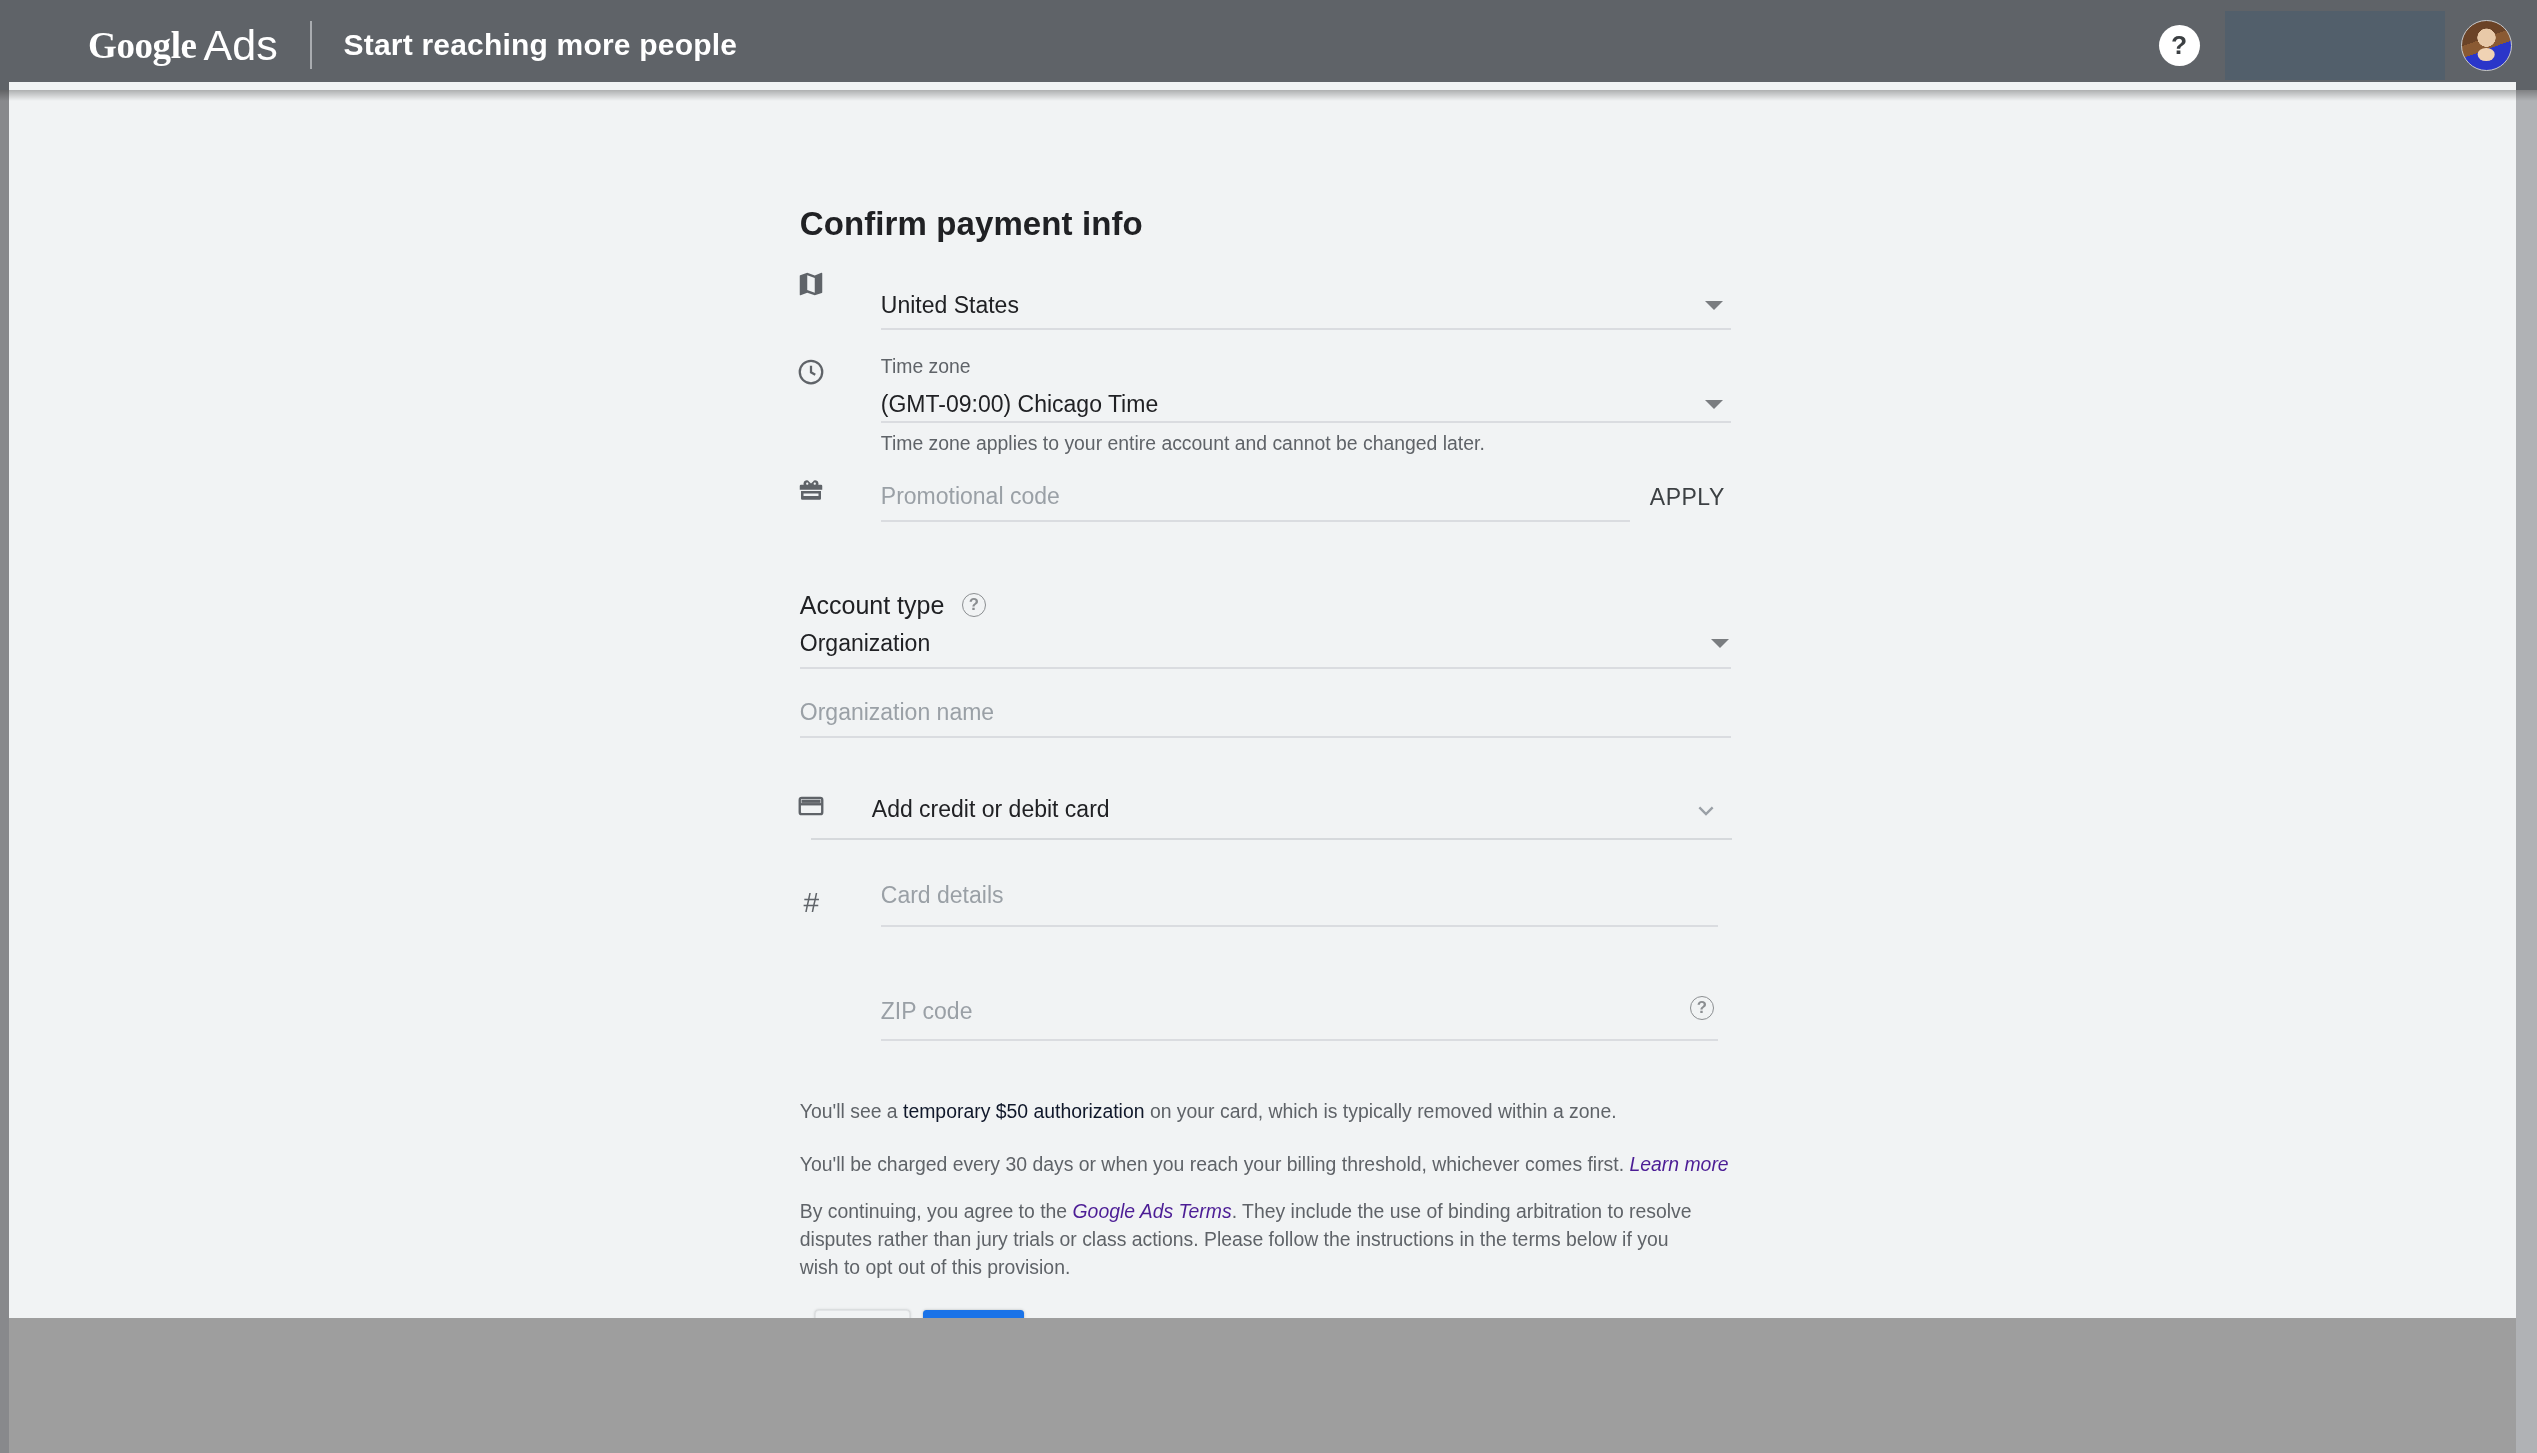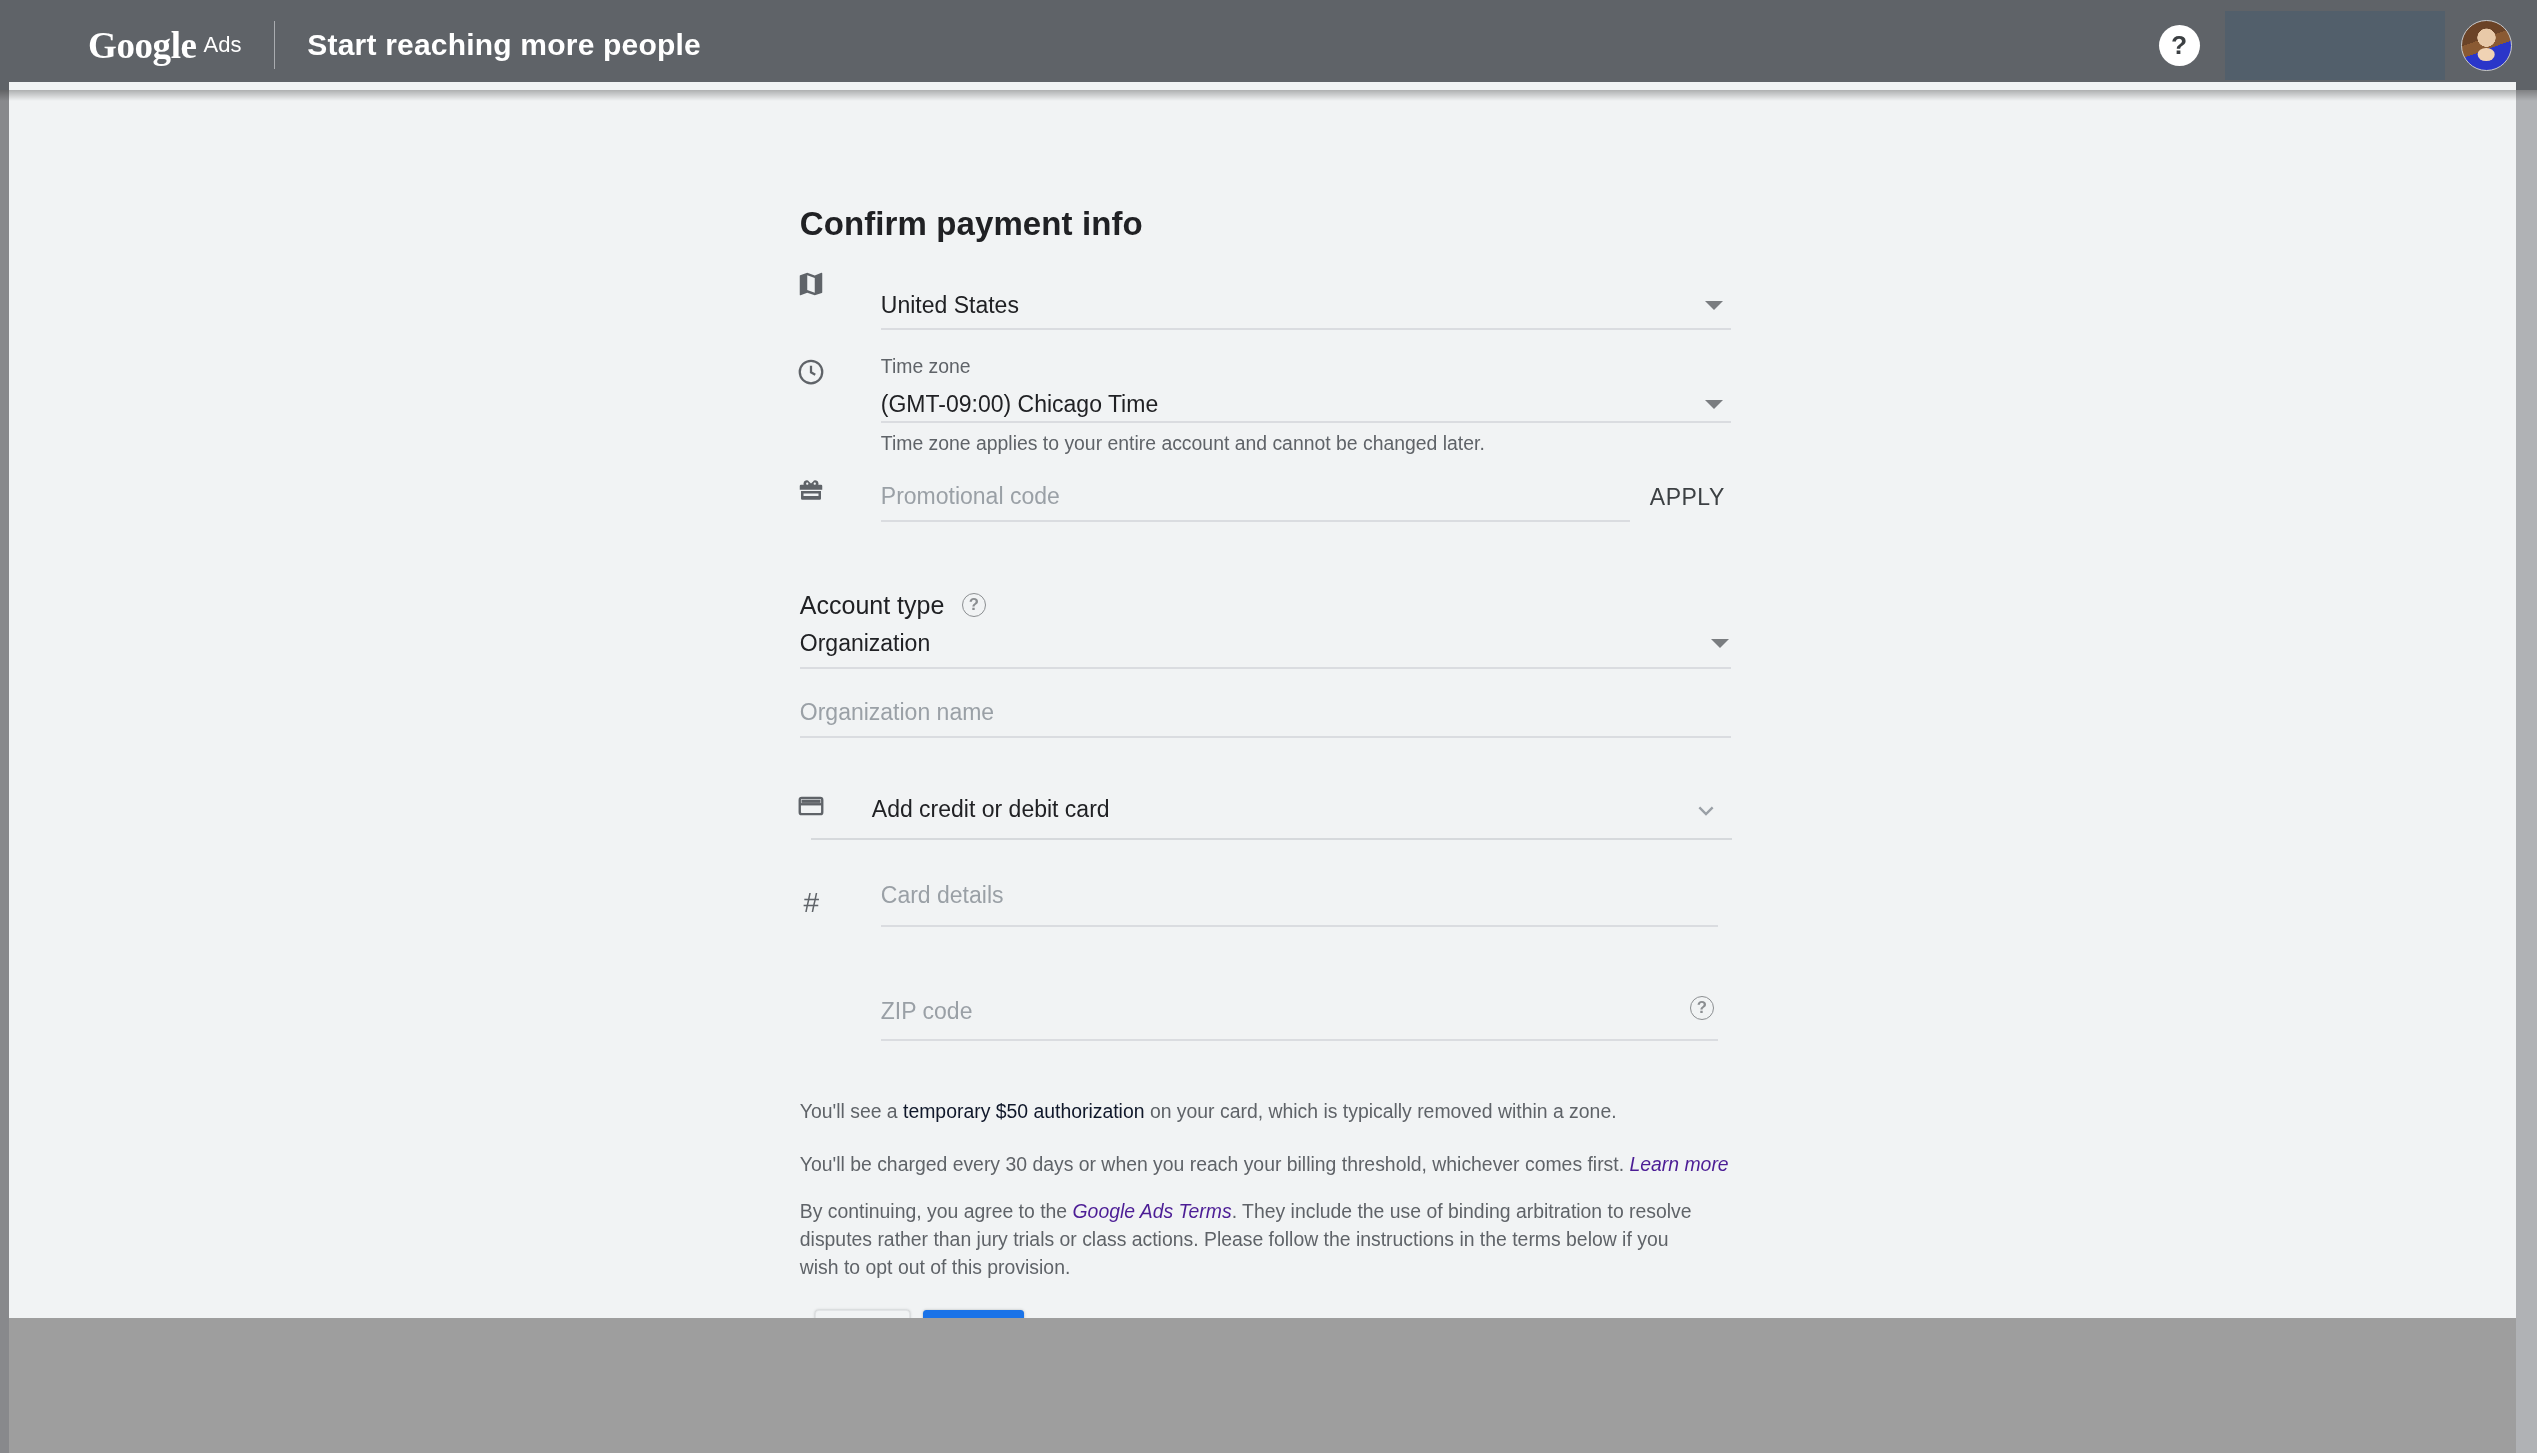--- a/index.html
+++ b/index.html
@@ -15,21 +15,21 @@
   .header {
     position: absolute; left: 0; top: 0; width: 2538px; height: 90px;
     background: #5f6368;
     display: flex; align-items: center;
   }
   .brand-wrap { display:flex; align-items:center; margin-left: 88px; }
   .brand-google {
     color:#ffffff; font-size: 37px; letter-spacing: -0.4px; font-weight: 700;
     font-family: "Liberation Serif", serif;
   }
-  .brand-ads { color:#ffffff; font-size: 22px; font-weight: 400; margin-left: 7px; }
+  .brand-ads { color:#ffffff; font-size: 43px; font-weight: 400; margin-left: 7px; }
   .brand-sep { width: 1.8px; height: 48px; background: #a9acb0; margin: 0 32px; }
   .tagline { color:#ffffff; font-size: 30px; font-weight: 700; letter-spacing: 0.2px; }
 
   .header-right { position:absolute; right: 0; top:0; height:90px; display:flex; align-items:center; }
   .help-circle {
     width: 41px; height: 41px; border-radius: 50%; background:#ffffff;
     display:flex; align-items:center; justify-content:center;
     color:#3c4043; font-size:26.4px; font-weight:700; margin-right: 25px;
   }
   .redacted { width: 220px; height: 69px; background:#525f6b; margin-right: 16px; }

